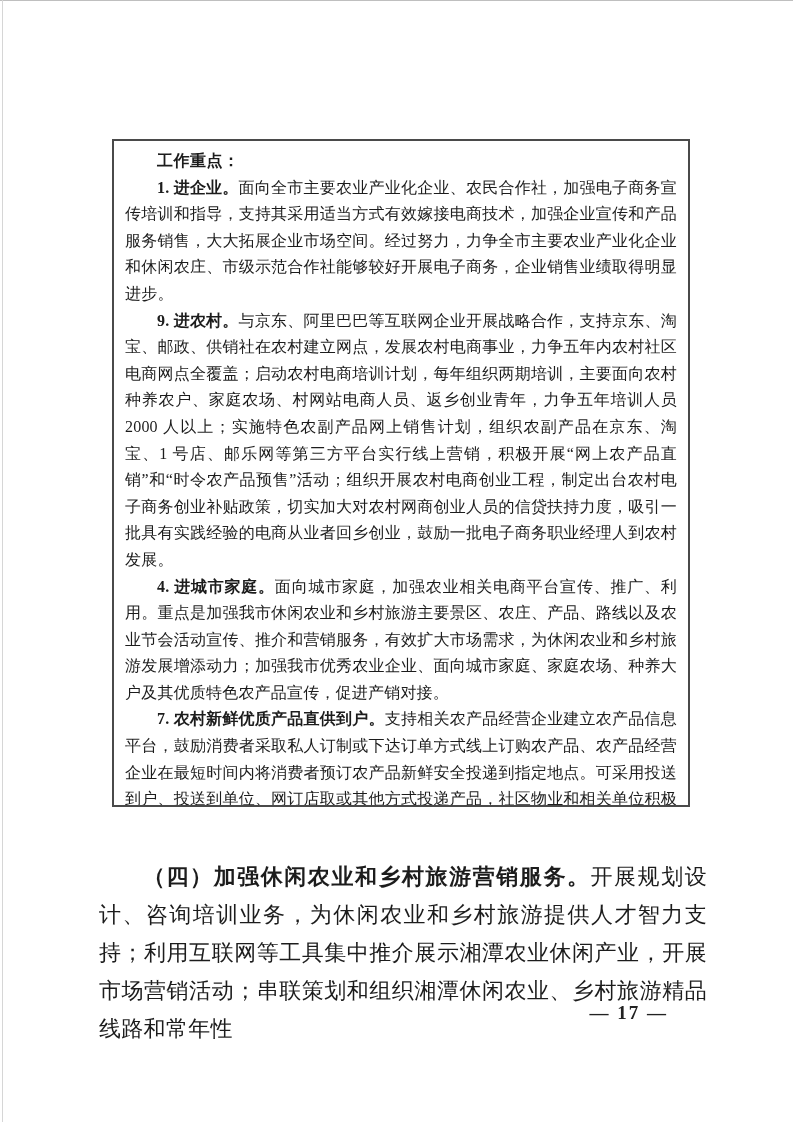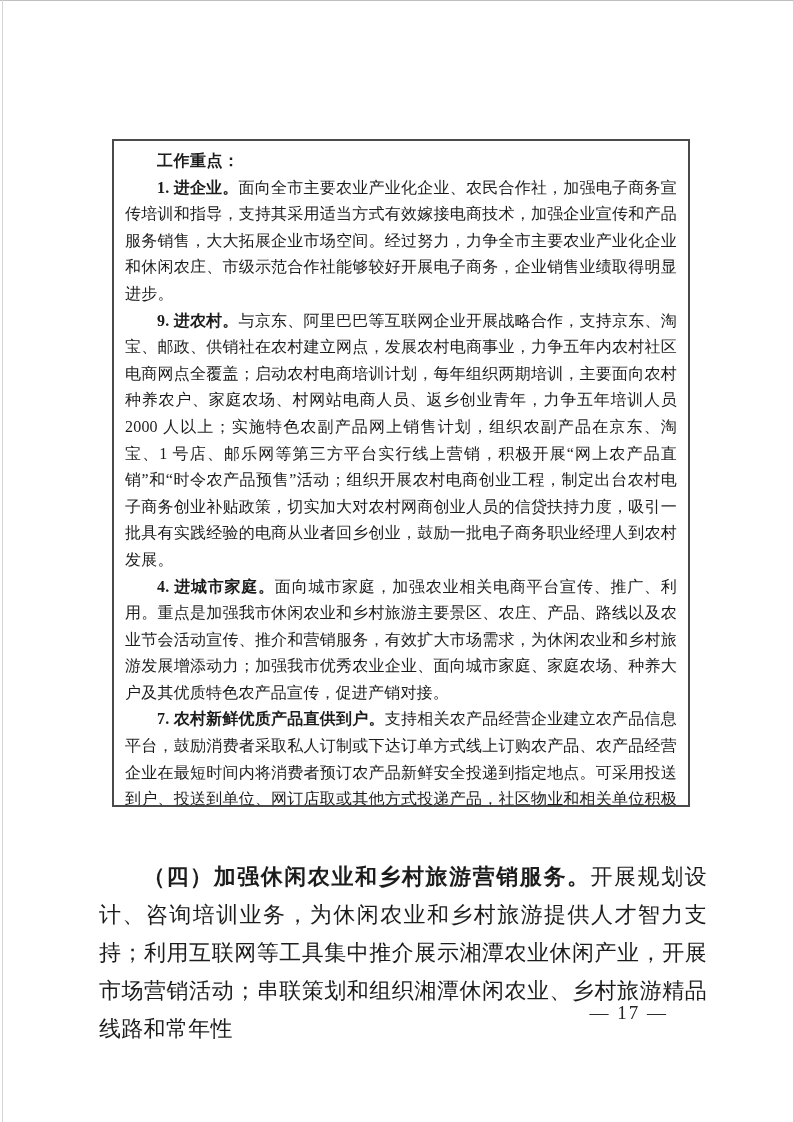--- a/index.html
+++ b/index.html
@@ -76,20 +76,21 @@
   .main-para .lead {
     font-weight: bold;
   }
   .page-number {
     position: absolute;
     top: 1002px;
     right: 125px;
     font-size: 19px;
     letter-spacing: 2px;
     color: #222222;
+    font-weight: bold;
   }
 </style>
 </head>
 <body>
 
 <div class="page">
 
   <div class="scan-edge-top"></div>
   <div class="scan-edge-left"></div>
 

